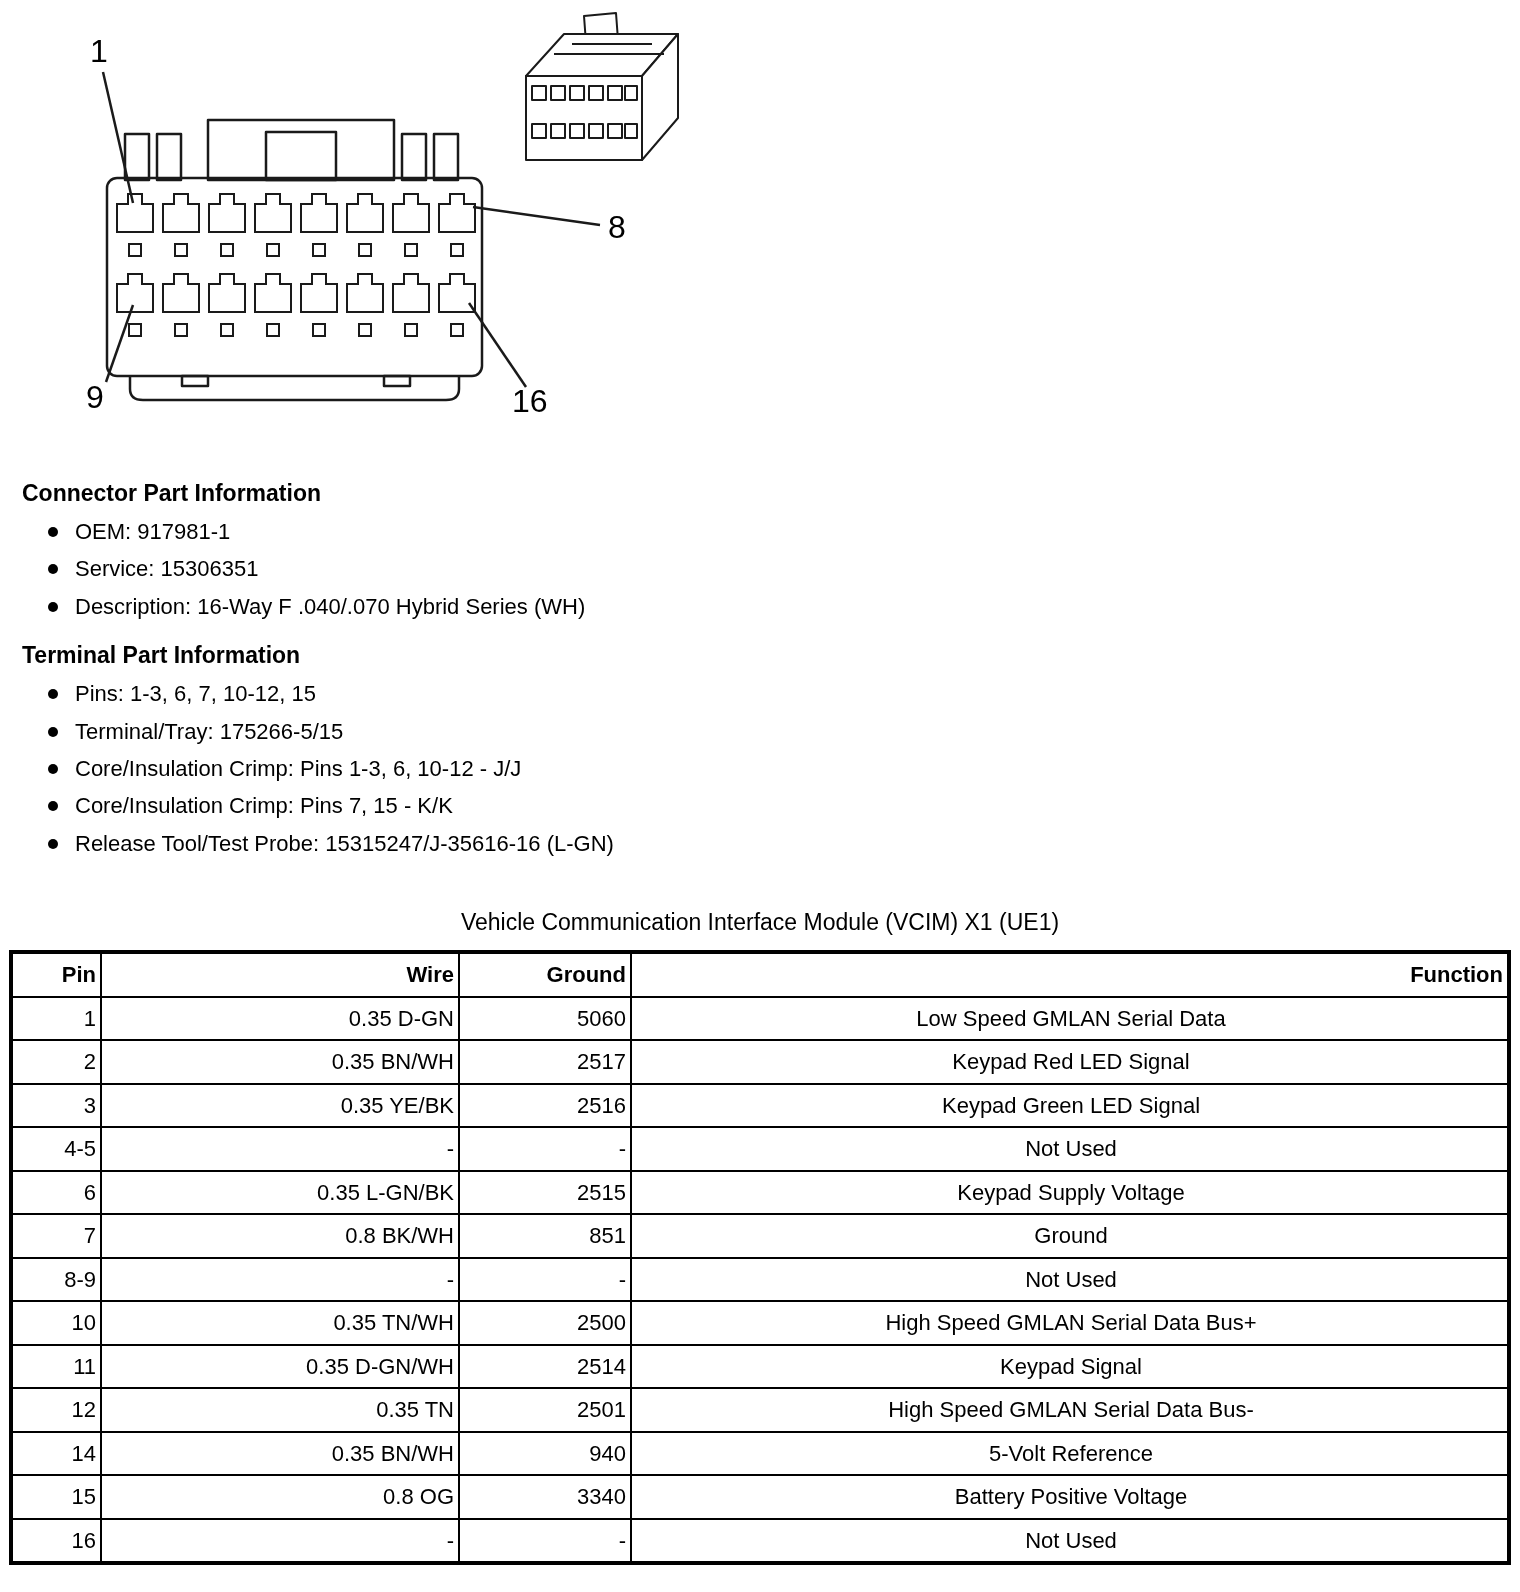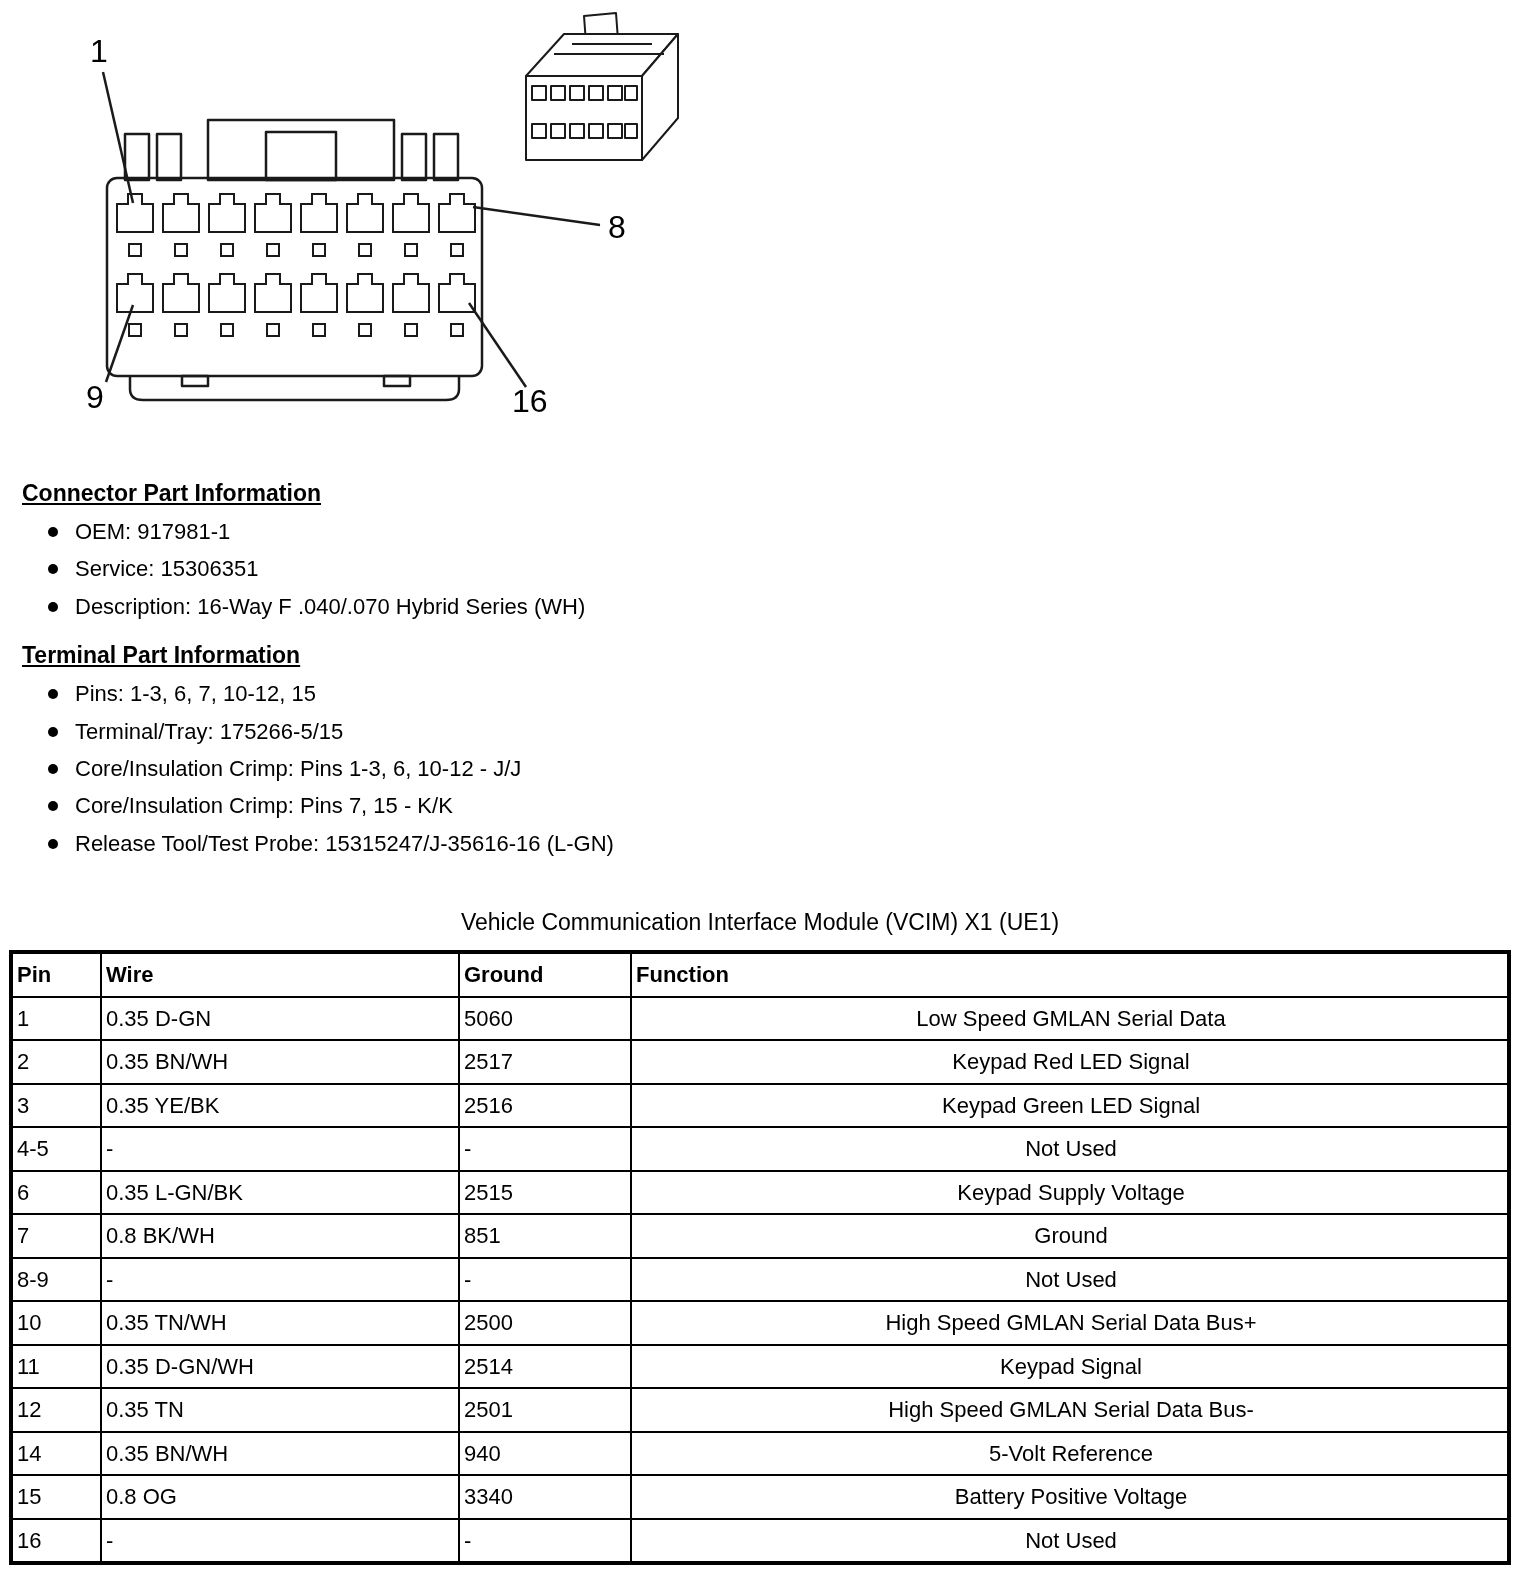--- a/index.html
+++ b/index.html
@@ -26,21 +26,20 @@
     font-family: "Liberation Sans", sans-serif;
     font-size: 32px;
     fill: #000;
   }
 
   
   .section-heading {
     font-size: 23px;
     font-weight: bold;
     margin: 22px 0 12px 14px;
-    text-decoration: underline;
   }
 
   
   ul.bullets {
     list-style: none;
     margin: 0 0 14px 40px;
     padding: 0;
   }
   ul.bullets li {
     position: relative;
@@ -70,21 +69,21 @@
     width: 1502px;
     margin: 0 auto;
     border-collapse: collapse;
     table-layout: fixed;
     border: 4px solid #000;
   }
   table.pinout th, table.pinout td {
     border: 2px solid #000;
     font-size: 22px;
     padding: 7px 4px;
-    text-align: left;
+    text-align: right;
     line-height: 1.25;
     overflow: hidden;
     white-space: nowrap;
   }
   table.pinout th { font-weight: bold; }
   table.pinout td.c-func { text-align: center; padding-left: 7px; }
   col.col-pin     { width: 90px; }
   col.col-wire    { width: 358px; }
   col.col-circuit { width: 172px; }
 </style>

